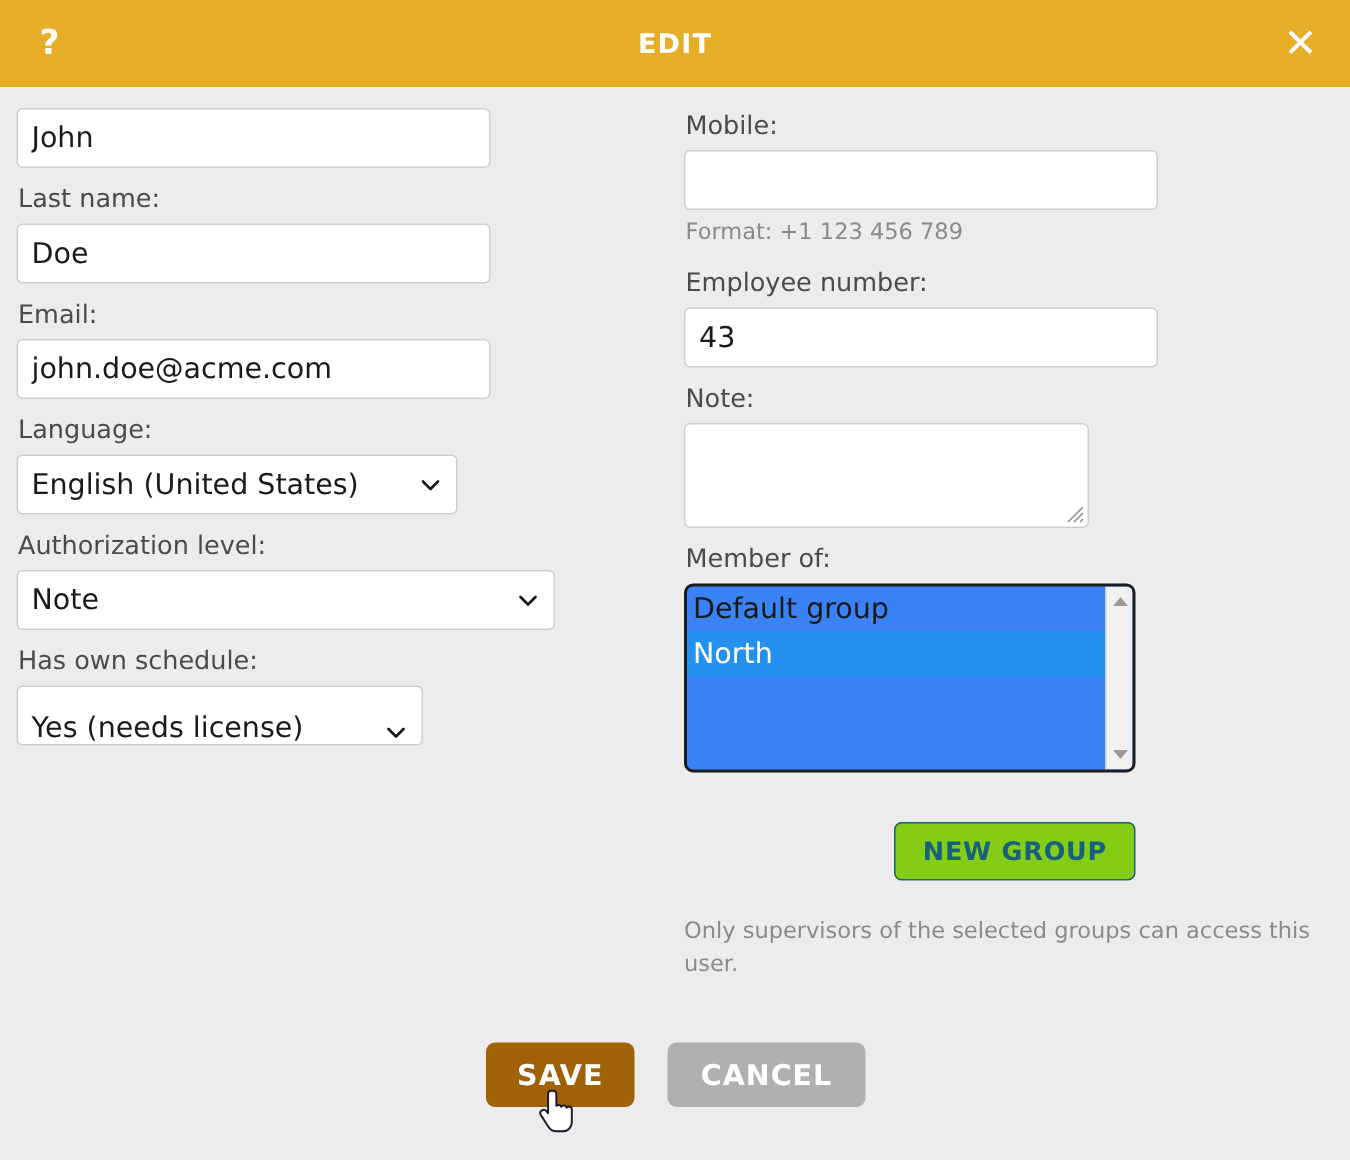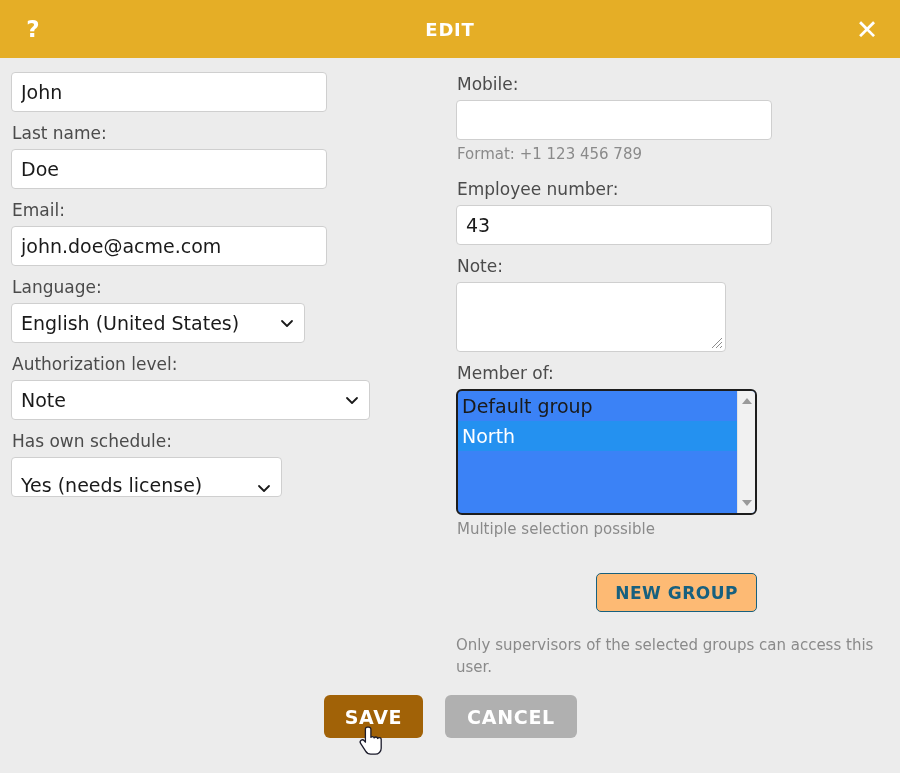--- a/index.html
+++ b/index.html
@@ -247,21 +247,21 @@
   .newgroup-row {
     margin-top: 33px;
     width: 301px;
     display: flex;
     justify-content: flex-end;
   }
   .btn-outline {
     box-sizing: border-box;
     height: 39px;
     padding: 0 18px;
-    background: #fdba74;
+    background: #84cc16;
     border: 1px solid #17607f;
     border-radius: 5px;
     color: #17607f;
     font-family: "DejaVu Sans", "Liberation Sans", sans-serif;
     font-size: 17px;
     font-weight: bold;
     letter-spacing: 0.5px;
     cursor: pointer;
     white-space: nowrap;
   }
@@ -396,21 +396,20 @@
     </ul>
     <div class="listbox-scroll">
       <div class="scroll-arrow up">
         <span class="tri up"></span>
       </div>
       <div class="scroll-arrow down">
         <span class="tri down"></span>
       </div>
     </div>
   </div>
-  <div class="sub-hint">Multiple selection possible</div>
 
   <div class="newgroup-row">
     <button class="btn-outline">NEW GROUP</button>
   </div>
 
   <div class="note-below">Only supervisors of the selected groups can access this user.</div>
 
 </div>
 
 <div class="footer">

